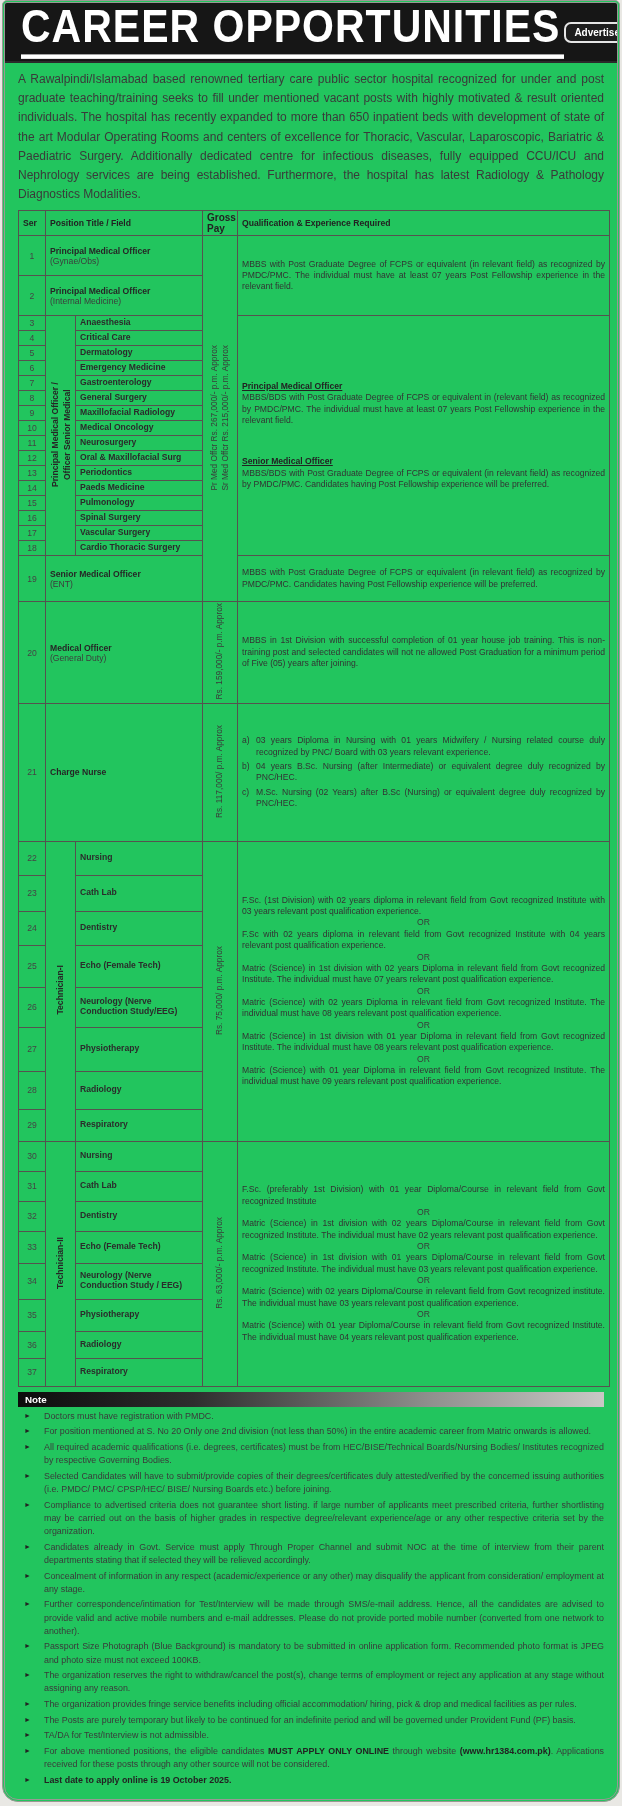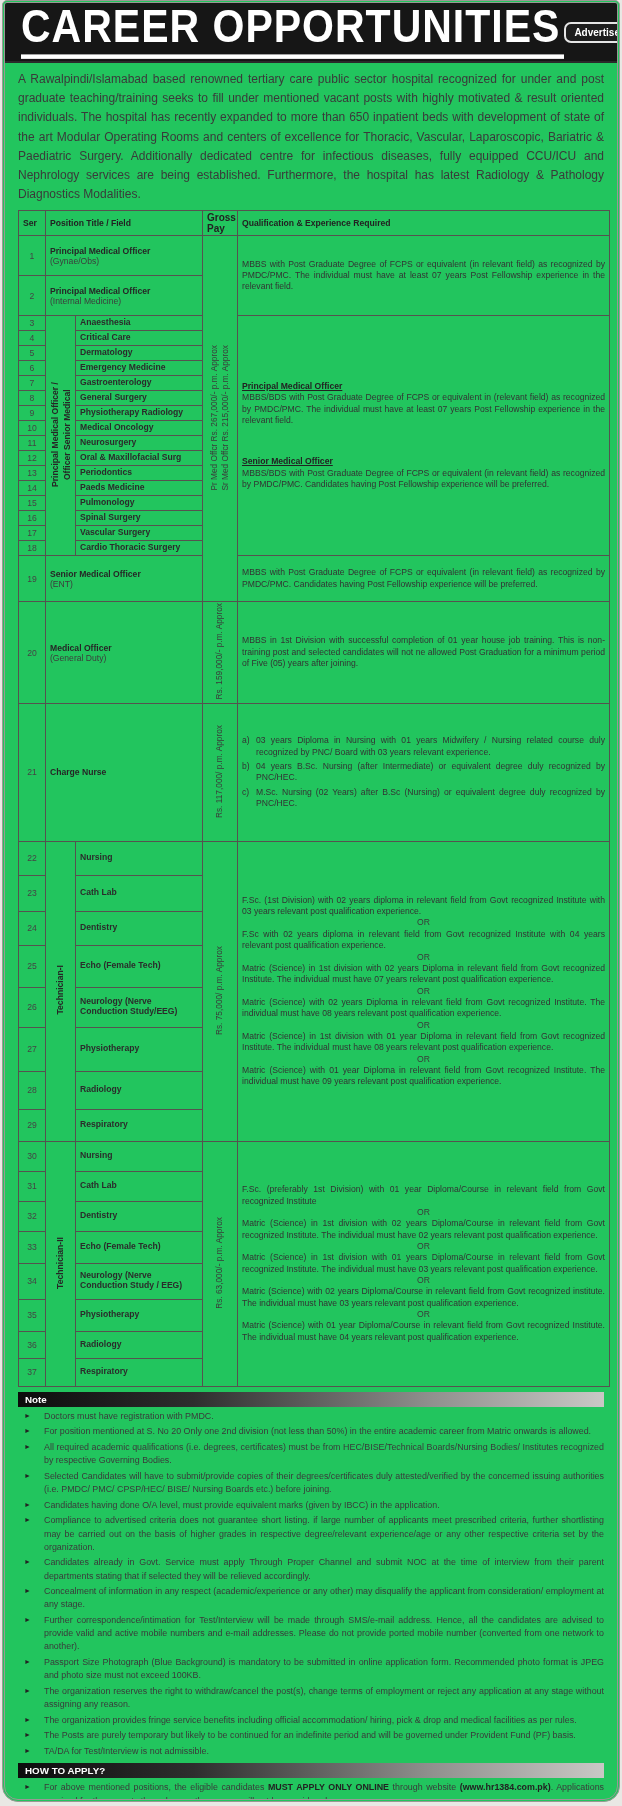--- a/index.html
+++ b/index.html
@@ -170,21 +170,21 @@
     <tr style="height:15px">
           <td class="ser">7</td>
           <td class="spec">Gastroenterology</td>
         </tr>
     <tr style="height:15px">
           <td class="ser">8</td>
           <td class="spec">General Surgery</td>
         </tr>
     <tr style="height:15px">
           <td class="ser">9</td>
-          <td class="spec">Physiotherapy Radiology</td>
+          <td class="spec">Maxillofacial Radiology</td>
         </tr>
     <tr style="height:15px">
           <td class="ser">10</td>
           <td class="spec">Medical Oncology</td>
         </tr>
     <tr style="height:15px">
           <td class="ser">11</td>
           <td class="spec">Neurosurgery</td>
         </tr>
     <tr style="height:15px">
@@ -384,24 +384,20 @@
     <div class="bullet">
         <span class="arr">►</span>
         <span class="bt">All required academic qualifications (i.e. degrees, certificates) must be from HEC/BISE/Technical Boards/Nursing Bodies/ Institutes recognized by respective Governing Bodies.</span>
       </div>
     <div class="bullet">
         <span class="arr">►</span>
         <span class="bt">Selected Candidates will have to submit/provide copies of their degrees/certificates duly attested/verified by the concerned issuing authorities (i.e. PMDC/ PMC/ CPSP/HEC/ BISE/ Nursing Boards etc.) before joining.</span>
       </div>
     <div class="bullet">
         <span class="arr">►</span>
-        <span class="bt">Candidates having done O/A level, must provide equivalent marks (given by IBCC) in the application.</span>
-      </div>
-    <div class="bullet">
-        <span class="arr">►</span>
         <span class="bt">Compliance to advertised criteria does not guarantee short listing. if large number of applicants meet prescribed criteria, further shortlisting may be carried out on the basis of higher grades in respective degree/relevant experience/age or any other respective criteria set by the organization.</span>
       </div>
     <div class="bullet">
         <span class="arr">►</span>
         <span class="bt">Candidates already in Govt. Service must apply Through Proper Channel and submit NOC at the time of interview from their parent departments stating that if selected they will be relieved accordingly.</span>
       </div>
     <div class="bullet">
         <span class="arr">►</span>
         <span class="bt">Concealment of information in any respect (academic/experience or any other) may disqualify the applicant from consideration/ employment at any stage.</span>
       </div>
@@ -424,23 +420,20 @@
     <div class="bullet">
         <span class="arr">►</span>
         <span class="bt">The Posts are purely temporary but likely to be continued for an indefinite period and will be governed under Provident Fund (PF) basis.</span>
       </div>
     <div class="bullet">
         <span class="arr">►</span>
         <span class="bt">TA/DA for Test/Interview is not admissible.</span>
       </div>
   </div>
 
-  <div class="barlabel">
-    <span>HOW TO APPLY?</span>
-  </div>
   <div class="bullets">
     <div class="bullet">
       <span class="arr">►</span>
       <span class="bt"><span>For above mentioned positions, the eligible candidates </span><b>MUST APPLY ONLY ONLINE</b><span> through website </span><b>(www.hr1384.com.pk)</b><span>. Applications received for these posts through any other source will not be considered.</span></span>
     </div>
     <div class="bullet boldline">
       <span class="arr">►</span>
       <span class="bt">Last date to apply online is 19 October 2025.</span>
     </div>
   </div>

